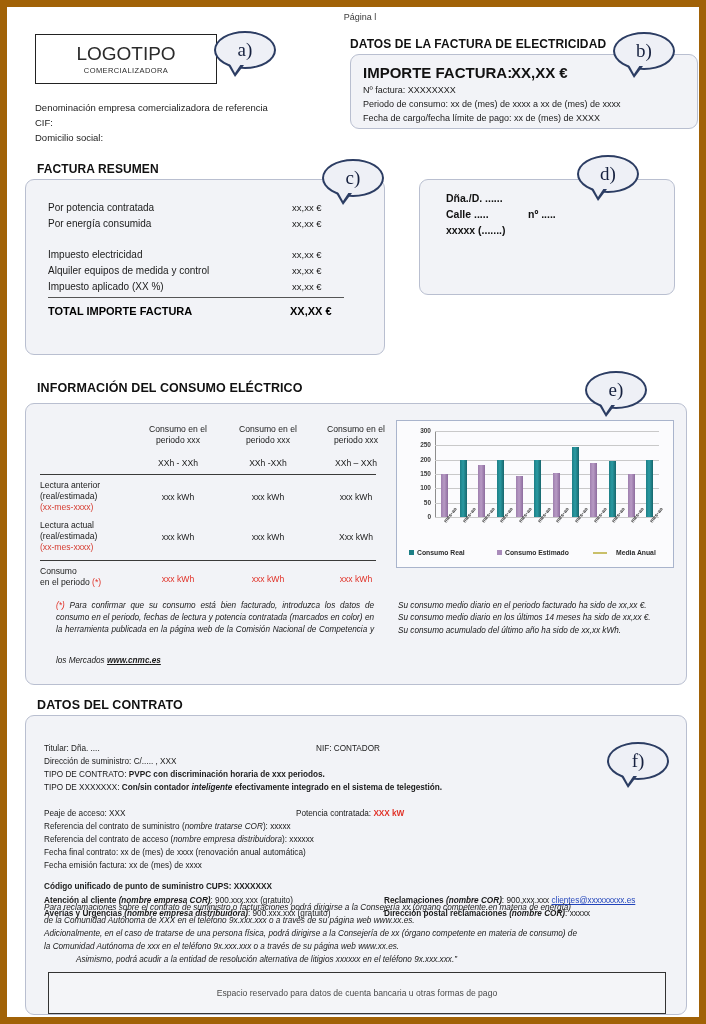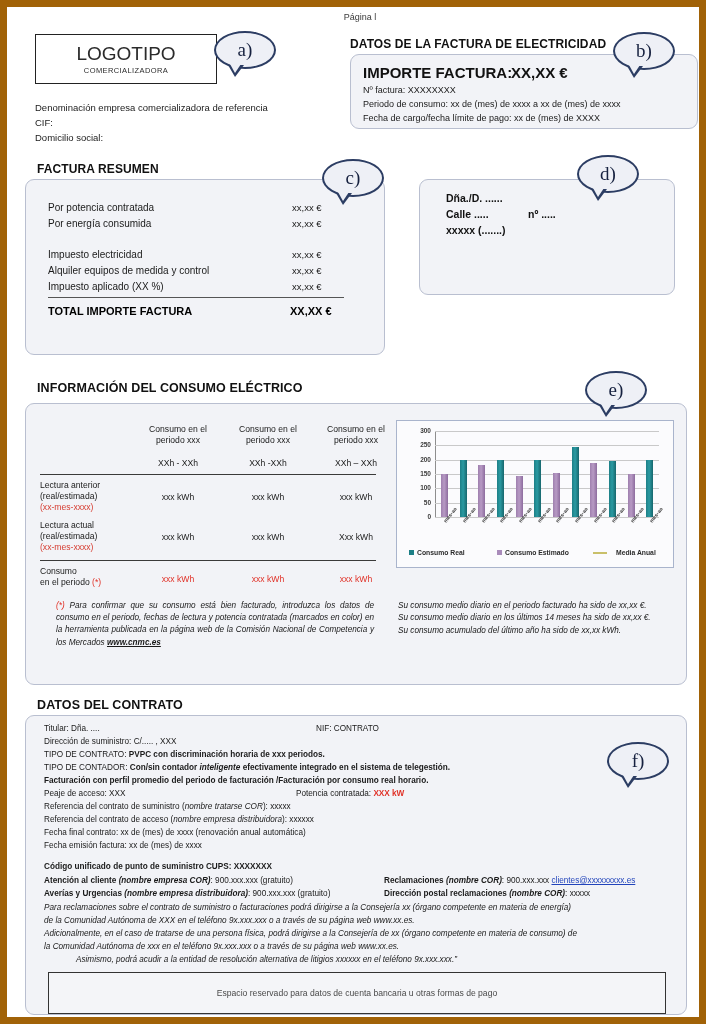--- a/index.html
+++ b/index.html
@@ -116,21 +116,21 @@
   .rdate{color:#d63b2f;}
   .cell{position:absolute;text-align:center;width:88px;font-size:8.6px;}
   .red{color:#e03127;}
 
   .note{
     position:absolute;left:30px;top:196px;width:318px;
     font-size:8.2px;font-style:italic;color:#1a1a1a;
     text-align:justify;line-height:1.45;
   }
   .note .star{color:#e03127;}
-  .note .url{font-weight:bold;text-decoration:underline;display:inline-block;margin-top:1px;}
+  .note .url{font-weight:bold;text-decoration:underline;display:inline-block;margin-top:19px;}
 
   
   #chart-frame{
     position:absolute;left:370px;top:16px;width:278px;height:148px;
     background:#fbfbfd;border:1px solid #a9b4cc;box-sizing:border-box;
   }
   #plot{
     position:absolute;left:38px;top:10px;width:224px;height:86px;
   }
   .grid-line{position:absolute;left:0;width:224px;border-top:1px solid #c9c9c9;}
@@ -153,21 +153,21 @@
   .sw-est{background:#a98bba;}
   .sw-media{width:14px;height:2px;background:#c9c06a;display:inline-block;}
 
   .chart-notes{
     position:absolute;left:372px;top:196px;width:290px;
     font-size:8.2px;font-style:italic;color:#1a1a1a;line-height:1.5;
   }
 
   
   #panel-f{left:18px;top:708px;width:662px;height:300px;}
-  .f-line{position:absolute;left:18px;font-size:8.2px;color:#1a1a1a;white-space:nowrap;}
+  .f-line{position:absolute;left:18px;font-size:8.2px;color:#1a1a1a;white-space:nowrap;margin-top:20px;}
   .f-b{font-weight:bold;}
   .f-i{font-style:italic;}
   .f-it{position:absolute;font-size:8.2px;font-style:italic;color:#1a1a1a;white-space:nowrap;text-align:right;}
   .f-red{color:#e03127;font-weight:bold;}
   .f-link{color:#2244bb;text-decoration:underline;}
   #bank-box{
     position:absolute;left:22px;top:246px;width:618px;height:42px;
     border:1px solid #333;background:#f4f5f8;box-sizing:border-box;
     display:flex;align-items:center;justify-content:center;
   }
@@ -368,32 +368,31 @@
   </div>
 
   <div class="sec-title" style="left:30px;top:691px;font-size:12.5px;">DATOS DEL CONTRATO</div>
   <div class="bubble" style="left:600px;top:735px;">
     <span>f)</span>
       <span class="tail"></span>
   </div>
 
   <div class="panel" id="panel-f">
     <div class="f-line" style="top:8px;">Titular: Dña. ....</div>
-    <div class="f-line" style="left:290px;top:8px;">NIF: CONTRATO</div>
+    <div class="f-line" style="left:290px;top:8px;">NIF: CONTADOR</div>
     <div class="f-line" style="top:21px;">Dirección de suministro: C/.....  , XXX</div>
 
     <div class="f-line" style="top:34px;">
       <span>TIPO DE CONTRATO: </span><span class="f-b">PVPC con discriminación horaria de xxx periodos.</span>
     </div>
 
     <div class="f-line" style="top:47px;">
-      <span>TIPO DE CONTADOR: </span><span class="f-b">Con/sin contador </span><span class="f-b f-i">inteligente</span><span class="f-b"> efectivamente integrado en el sistema de telegestión.</span>
-    </div>
-
-    <div class="f-line f-b" style="top:60px;">Facturación con perfil promedio del periodo de facturación /Facturación por consumo real horario.</div>
+      <span>TIPO DE XXXXXXX: </span><span class="f-b">Con/sin contador </span><span class="f-b f-i">inteligente</span><span class="f-b"> efectivamente integrado en el sistema de telegestión.</span>
+    </div>
+
 
     <div class="f-line" style="top:73px;">Peaje de acceso: XXX</div>
     <div class="f-line" style="left:270px;top:73px;">
       <span>Potencia contratada: </span><span class="f-red">XXX kW</span>
     </div>
 
     <div class="f-line" style="top:86px;">
       <span>Referencia del  contrato de suministro (</span><span class="f-i">nombre  tratarse COR</span><span>): xxxxx</span>
     </div>
     <div class="f-line" style="top:99px;">

